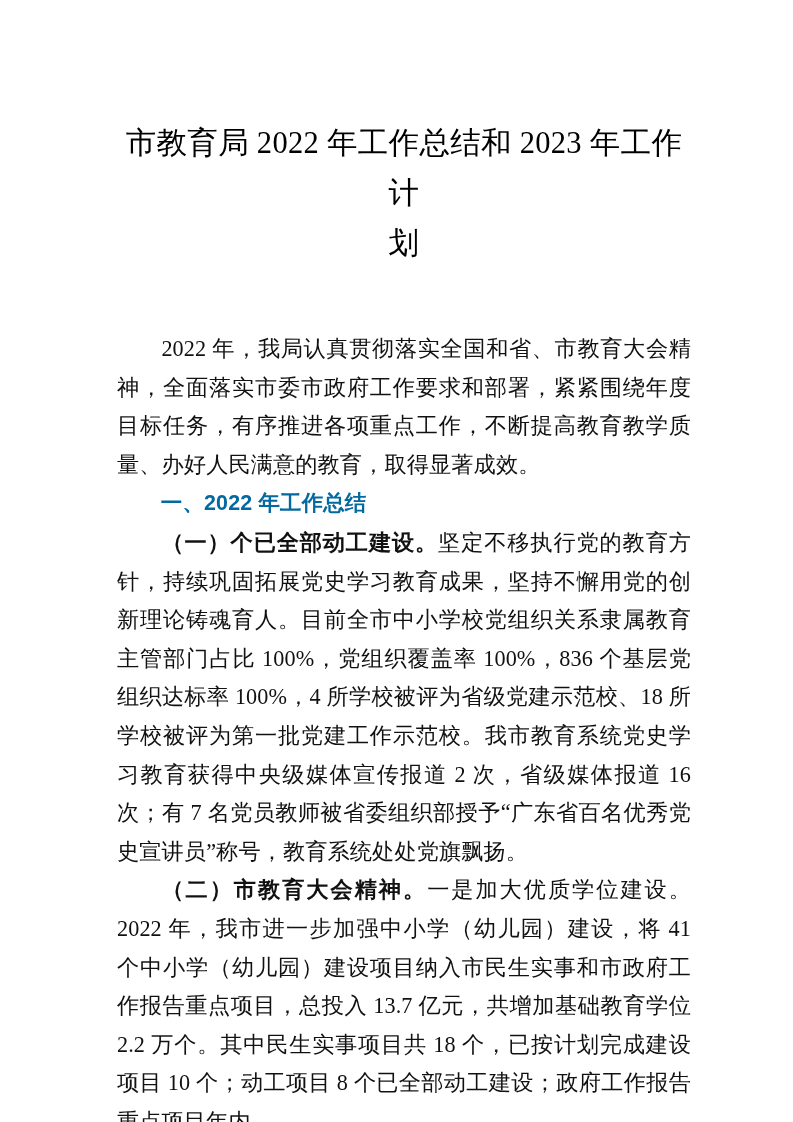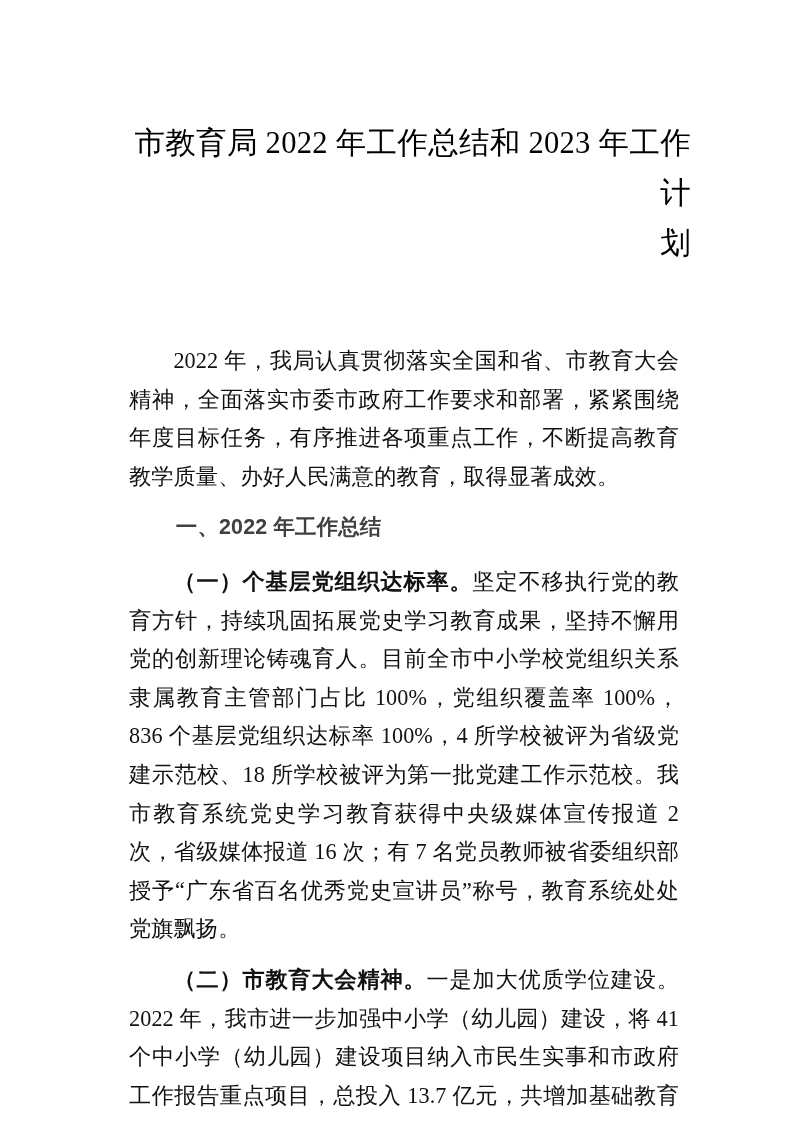--- a/index.html
+++ b/index.html
@@ -29,51 +29,51 @@
     left: 117px;
     top: 118px;
     width: 574px;
   }
 
   
   .doc-title {
     font-family: "Liberation Serif", "DejaVu Serif", serif;
     font-size: 30.5px;
     line-height: 50px;
-    text-align: right;
+    text-align: center;
     letter-spacing: 0.3px;
     color: #000;
     margin: 0;
     font-weight: 400;
   }
 
   
   .para {
     font-family: "Liberation Serif", "DejaVu Serif", serif;
     font-size: 22.2px;
     line-height: 38.6px;
     text-align: justify;
     text-align-last: left;
     text-justify: inter-ideograph;
-    margin: 12px;
+    margin: 0;
     text-indent: 2em;
     color: #111;
     letter-spacing: 0.1px;
   }
 
   
   .sec-heading {
     font-family: "Liberation Sans", "DejaVu Sans", sans-serif;
     font-size: 21.4px;
     line-height: 38.6px;
     font-weight: 700;
-    margin: 16px;
+    margin: 1px;
     text-indent: 2em;
     letter-spacing: 0.2px;
-    color: #404040;
+    color: #0369a1;
   }
 
   .lead {
     font-weight: 700;
   }
 
   .gap-title {
     height: 62px;
   }
 
@@ -94,18 +94,18 @@
       <span>市教育局 2022 年工作总结和 2023 年工作计</span><br>
       <span>划</span>
     </h1>
 
     <div class="gap-title"></div>
 
     <p class="para">2022 年，我局认真贯彻落实全国和省、市教育大会精神，全面落实市委市政府工作要求和部署，紧紧围绕年度目标任务，有序推进各项重点工作，不断提高教育教学质量、办好人民满意的教育，取得显著成效。</p>
 
     <p class="sec-heading">一、2022 年工作总结</p>
 
-    <p class="para"><span class="lead">（一）个基层党组织达标率。</span><span>坚定不移执行党的教育方针，持续巩固拓展党史学习教育成果，坚持不懈用党的创新理论铸魂育人。目前全市中小学校党组织关系隶属教育主管部门占比 100%，党组织覆盖率 100%，836 个基层党组织达标率 100%，4 所学校被评为省级党建示范校、18 所学校被评为第一批党建工作示范校。我市教育系统党史学习教育获得中央级媒体宣传报道 2 次，省级媒体报道 16 次；有 7 名党员教师被省委组织部授予“广东省百名优秀党史宣讲员”称号，教育系统处处党旗飘扬。</span></p>
+    <p class="para"><span class="lead">（一）个已全部动工建设。</span><span>坚定不移执行党的教育方针，持续巩固拓展党史学习教育成果，坚持不懈用党的创新理论铸魂育人。目前全市中小学校党组织关系隶属教育主管部门占比 100%，党组织覆盖率 100%，836 个基层党组织达标率 100%，4 所学校被评为省级党建示范校、18 所学校被评为第一批党建工作示范校。我市教育系统党史学习教育获得中央级媒体宣传报道 2 次，省级媒体报道 16 次；有 7 名党员教师被省委组织部授予“广东省百名优秀党史宣讲员”称号，教育系统处处党旗飘扬。</span></p>
 
     <p class="para"><span class="lead">（二）市教育大会精神。</span><span>一是加大优质学位建设。2022 年，我市进一步加强中小学（幼儿园）建设，将 41 个中小学（幼儿园）建设项目纳入市民生实事和市政府工作报告重点项目，总投入 13.7 亿元，共增加基础教育学位 2.2 万个。其中民生实事项目共 18 个，已按计划完成建设项目 10 个；动工项目 8 个已全部动工建设；政府工作报告重点项目年内</span></p>
 
   </div>
 </div>
 
 </body></html>

